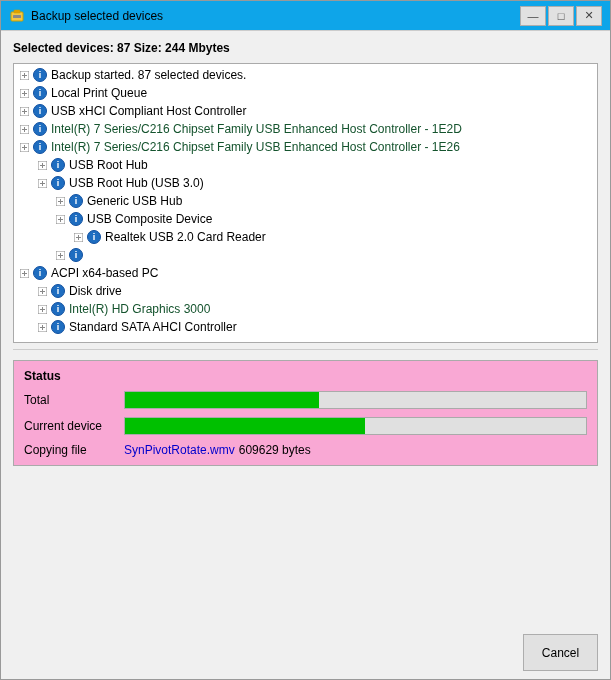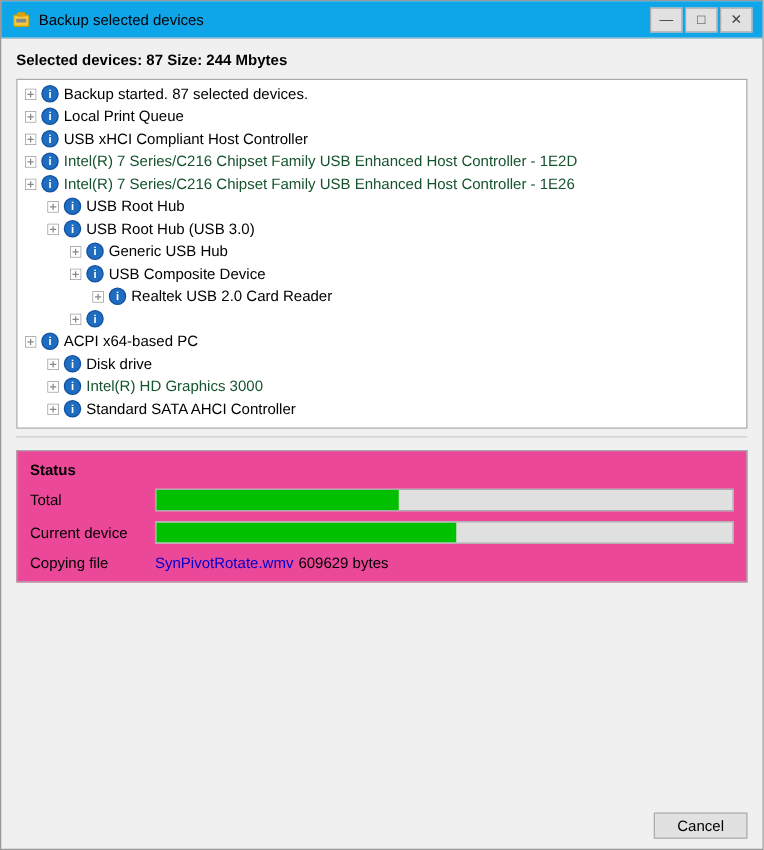--- a/index.html
+++ b/index.html
@@ -149,21 +149,21 @@
       font-size: 12px;
       color: #000;
       flex-shrink: 0;
     }
     .info-value {
       font-size: 12px;
       color: #0000cc;
     }
     .status-box {
       border: 1px solid #aaa;
-      background: #ec4899;
+      background: #f9a8d4;
       padding: 8px 10px;
       margin-top: 4px;
     }
     .status-title {
       font-size: 12px;
       font-weight: bold;
       margin-bottom: 8px;
       color: #000;
     }
     .progress-row {
@@ -210,21 +210,21 @@
       margin-left: 4px;
     }
     .footer {
       display: flex;
       justify-content: flex-end;
       padding: 8px 12px;
       flex-shrink: 0;
     }
     .cancel-button {
       width: 75px;
-      height: 21px;
+      height: 37px;
       background: #e1e1e1;
       border: 1px solid #adadad;
       cursor: pointer;
       font-size: 12px;
       display: flex;
       align-items: center;
       justify-content: center;
     }
   </style>
 </head>

